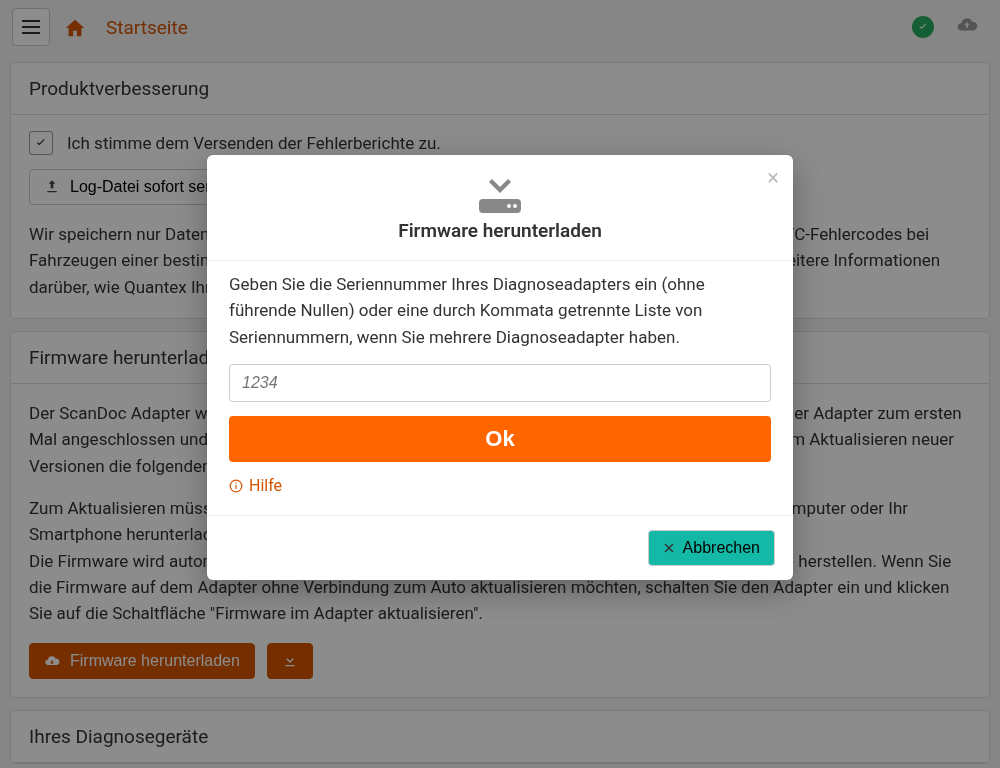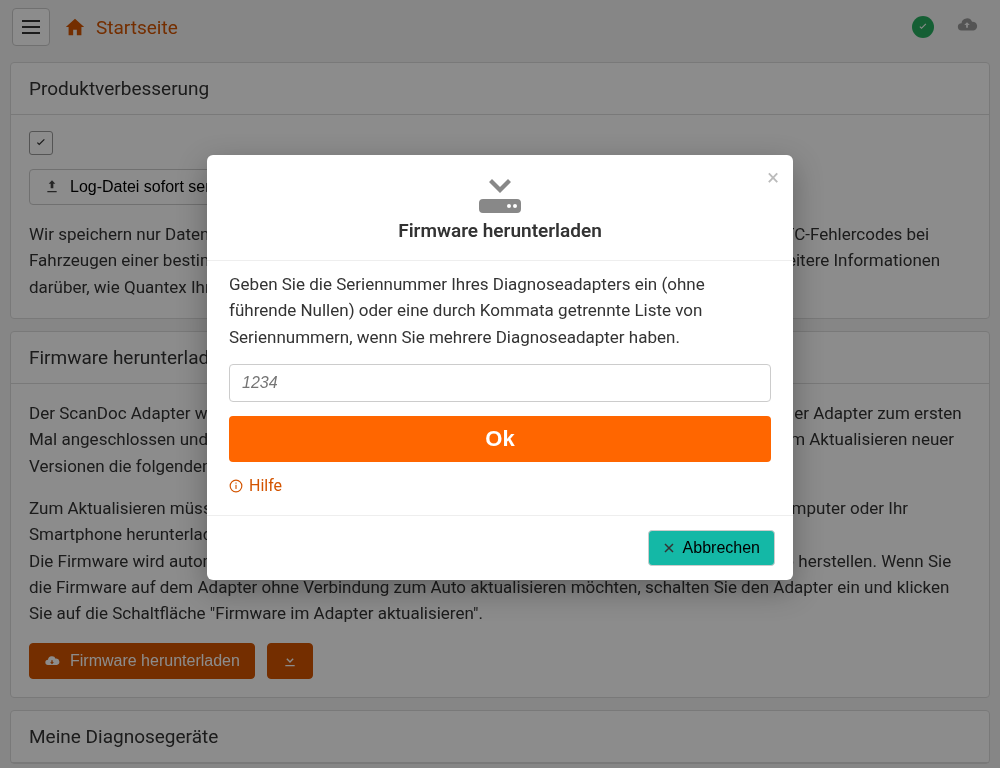--- a/index.html
+++ b/index.html
@@ -24,21 +24,21 @@
   .menu-btn {
     width: 38px; height: 38px;
     border: 1px solid #ccc;
     border-radius: 4px;
     background: #fff;
     display: flex; align-items: center; justify-content: center;
     cursor: pointer;
   }
   .menu-lines { width: 18px; height: 14px; display: flex; flex-direction: column; justify-content: space-between; }
   .menu-lines span { display:block; height:2px; background:#333; }
-  .home-link { display:flex; align-items:flex-start; gap:10px; color:#d35400; font-size:19px; }
+  .home-link { display:flex; align-items:flex-end; gap:20px; color:#d35400; font-size:19px; }
   .home-link svg { fill:#d35400; width:22px; height:22px; }
   .top-right { display:flex; align-items:center; gap:22px; padding-right:10px; }
   .status-check { width:22px; height:22px; background:#27ae60; border-radius:50%; display:flex; align-items:center; justify-content:center; }
   .status-check svg { width:12px; height:12px; fill:#fff; }
   .cloud-icon svg { width:22px; height:22px; fill:#999; }
   .content { padding: 8px 10px 0 10px; }
   .panel {
     background:#fff;
     border:1px solid #ddd;
     border-radius:4px;
@@ -144,20 +144,21 @@
 <div class="content">
   <div class="panel">
     <div class="panel-header">Produktverbesserung</div>
     <div class="panel-body">
       <div class="consent-row">
         <div class="checkbox">
           <svg viewBox="0 0 24 24">
               <path d="M9 16l-4-4 1.5-1.5L9 13l8-8L18.5 6.5z"></path>
             </svg>
         </div>
+        <span>Ich stimme dem Versenden der Fehlerberichte zu.</span>
       </div>
       <button class="btn">
         <svg viewBox="0 0 24 24">
             <path d="M5 20h14v-2H5v2zM12 2L7 7h3v7h4V7h3z"></path>
           </svg>
         <span>Log-Datei sofort senden</span>
       </button>
       <p class="para">
         <span>Wir speichern nur Daten, die sich auf die Diagnose von Fahrzeugen beziehen. Zum Beispiel, welche DTC-Fehlercodes bei Fahrzeugen einer bestimmten Marke gelesen wurden. Es werden keine Informationen gespeichert. Weitere Informationen darüber, wie Quantex Ihre Privatsphäre schützt, finden Sie in unserer </span>
         <a class="link">Datenschutzrichtlinie</a>
@@ -183,21 +184,21 @@
         <button class="btn btn-primary">
           <svg viewBox="0 0 24 24">
               <path d="M5 20h14v-2H5v2zM12 2v10l4-4 1.5 1.5L12 15 6.5 9.5 8 8l4 4V2z"></path>
             </svg>
         </button>
       </div>
     </div>
   </div>
 
   <div class="panel">
-    <div class="panel-header">Meine Diagnosegeräte</div>
+    <div class="panel-header">Ihres Diagnosegeräte</div>
   </div>
 </div>
 
 <div class="overlay">
   <div class="modal">
     <div class="modal-header">
       <span class="modal-close">×</span>
       <div class="dl-icon">
         <svg viewBox="0 0 50 44">
             <path d="M25 0 L25 18 L33 10 L36 13 L25 24 L14 13 L17 10 L25 18 Z M8 30 h34 a4 4 0 0 1 4 4 v6 a4 4 0 0 1 -4 4 H8 a4 4 0 0 1 -4 -4 v-6 a4 4 0 0 1 4 -4 z M32 37 a2 2 0 1 0 4 0 a2 2 0 1 0 -4 0 M38 37 a2 2 0 1 0 4 0 a2 2 0 1 0 -4 0"></path>

